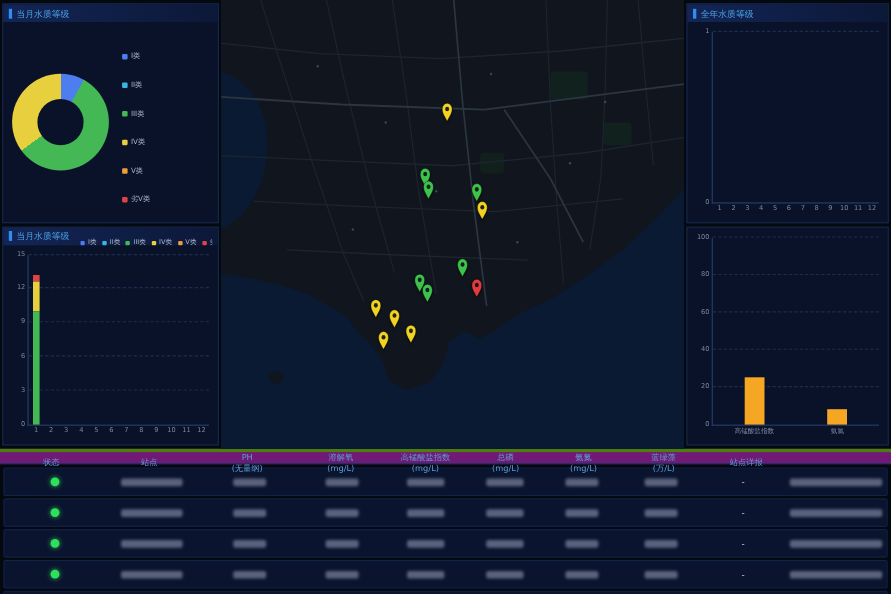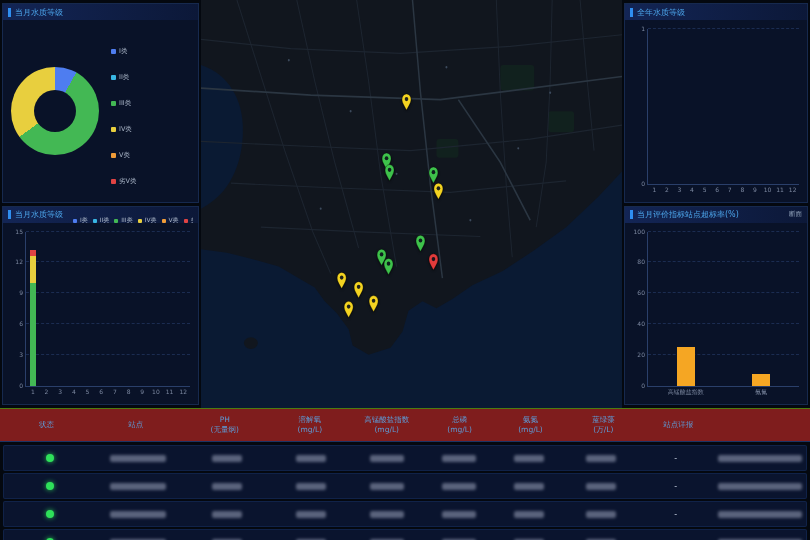--- a/index.html
+++ b/index.html
@@ -45,22 +45,22 @@
   
   .map { flex:1; position:relative; background:#0a1a33; overflow:hidden; }
   .map-svg { position:absolute; inset:0; width:100%; height:100%; }
   #map-pins { filter:drop-shadow(0 1px 1px rgba(0,0,0,.6)); }
 
   
   .table-area { height:188px; --cols:11.5% 10.5% 11.5% 9.5% 9.5% 8.5% 9% 9% 9.5% 11.5%; }
   .table-title-bar { height:14px; background:linear-gradient(90deg,#16295c,#0b1838);
                      display:flex; align-items:center; gap:4px; padding:0 6px; }
   .table-title { font-size:8px; color:#5fb0ea; }
-  .thead { display:grid; grid-template-columns:var(--cols); height:34px; align-items:center;
-           background:#7f1d1d; border-top:1px solid #4d7c0f; border-bottom:1px solid #1c3364; }
+  .thead { display:grid; grid-template-columns:var(--cols); height:14px; align-items:center;
+           background:#701a75; border-top:3px solid #4d7c0f; border-bottom:1px solid #1c3364; }
   .th { text-align:center; font-size:7.5px; color:#5d9bd6; line-height:1.3; }
   .tbody { padding-top:1px; }
   .tr { display:grid; grid-template-columns:var(--cols); height:26px; align-items:center;
         background:#0a142e; border:1px solid rgba(30,60,120,.35); border-radius:2px; margin:2px 3px; }
   .td { text-align:center; font-size:8px; color:#c6d0e0; }
   .dot { display:inline-block; width:8px; height:8px; border-radius:50%;
          box-shadow:0 0 5px rgba(46,224,90,.85); vertical-align:middle; }
   .redacted { display:inline-block; height:7px; border-radius:2px; background:#69718а;
               background:#69718a; filter:blur(1.5px); opacity:.85; vertical-align:middle; }
 </style>
@@ -296,25 +296,20 @@
                 <span>9</span>
                 <span>10</span>
                 <span>11</span>
                 <span>12</span>
               </div>
             </div>
         </div>
       </section>
 
       <section class="panel">
-        <header class="panel-header">
-          <span class="accent"></span>
-          <span class="panel-title">当月评价指标站点超标率(%)</span>
-          <span class="panel-tag">断面</span>
-        </header>
         <div class="chart">
           <div class="plot" id="mr-plot">
               <div class="gridline" style="bottom: 100%;"></div>
               <span class="ytick" style="bottom: 100%;">100</span>
               <div class="gridline" style="bottom: 80%;"></div>
               <span class="ytick" style="bottom: 80%;">80</span>
               <div class="gridline" style="bottom: 60%;"></div>
               <span class="ytick" style="bottom: 60%;">60</span>
               <div class="gridline" style="bottom: 40%;"></div>
               <span class="ytick" style="bottom: 40%;">40</span>

